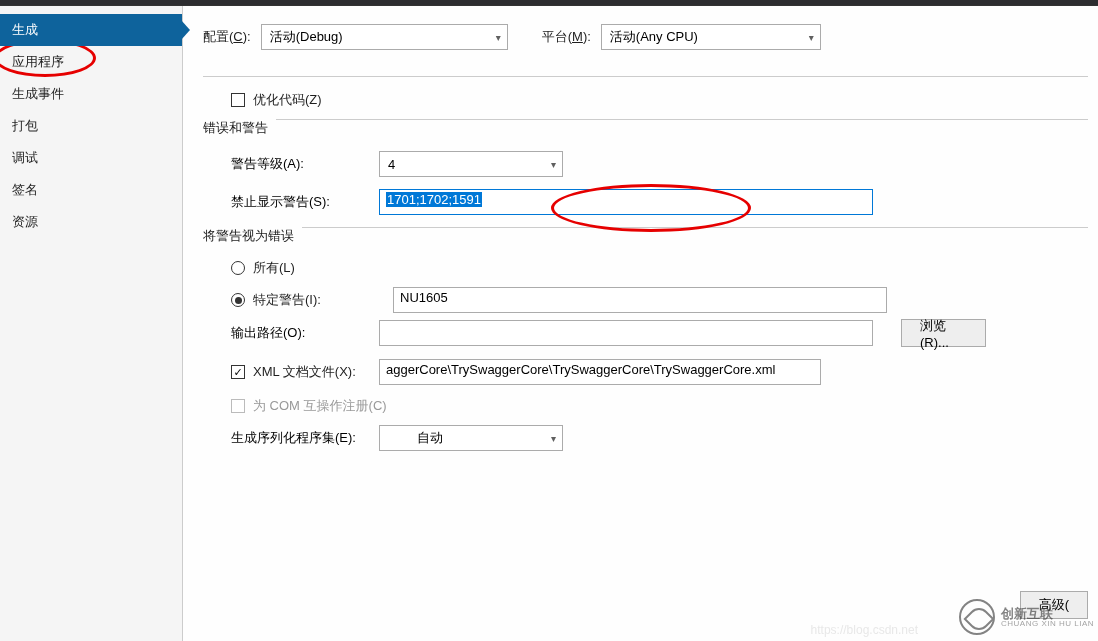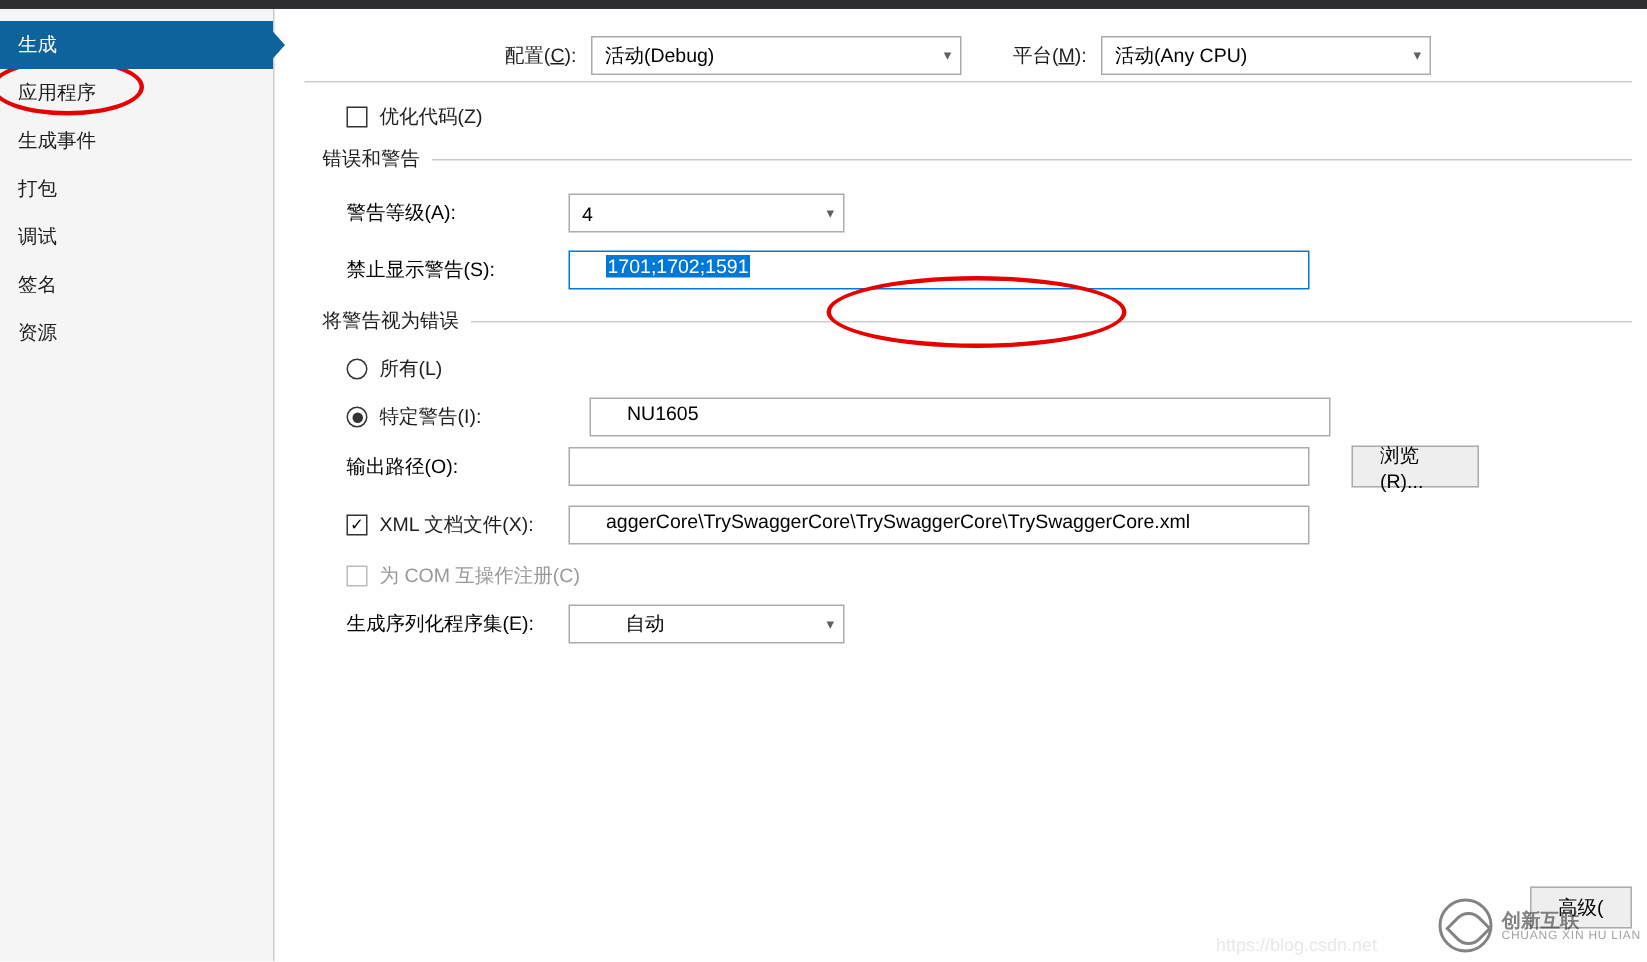--- a/index.html
+++ b/index.html
@@ -4,41 +4,41 @@
   <style>
     * { box-sizing: border-box; margin: 0; padding: 0; font-family: "Microsoft YaHei", sans-serif; font-size: 13px; }
     body { background: #fefefe; width: 1098px; height: 641px; overflow: hidden; position: relative; }
     .topbar { height: 6px; background: #2d2d30; border-bottom: 1px solid #333; }
     .container { display: flex; height: calc(100% - 6px); }
     .sidebar { width: 183px; background: #f5f5f5; border-right: 1px solid #cccccc; padding-top: 8px; position: relative; }
     .sidebar-item { padding: 7px 12px; cursor: pointer; color: #1e1e1e; }
     .sidebar-item.active { background: #0e639c; color: #ffffff; position: relative; }
     .sidebar-item.active::after { content: ""; position: absolute; right: -8px; top: 50%; transform: translateY(-50%); border-left: 9px solid #0e639c; border-top: 10px solid transparent; border-bottom: 10px solid transparent; }
     .main { flex: 1; padding: 18px 10px 10px 20px; overflow: hidden; position: relative; }
-    .top-row { display: flex; align-items: center; gap: 10px; margin-bottom: 4px; justify-content: center; }
+    .top-row { display: flex; align-items: center; gap: 10px; margin-bottom: 26px; }
     .label { color: #1e1e1e; }
     .underline { text-decoration: underline; }
     .combo { display: inline-flex; align-items: center; justify-content: space-between; border: 1px solid #ababab; background: #ffffff; padding: 3px 6px 3px 8px; height: 26px; }
     .combo .chev { color: #606060; font-size: 10px; margin-left: 6px; }
     .combo.configurations { width: 247px; }
     .combo.platforms { width: 220px; }
     .combo.warnlevel { width: 184px; }
     .combo.serialization { width: 184px; padding-left: 37px; }
     hr.divider { border: none; border-top: 1px solid #cccccc; margin: 0 0 14px 0; }
-    .section-header { display: flex; align-items: center; margin: 8px 0 14px 12px; color: #1e1e1e; }
+    .section-header { display: flex; align-items: flex-start; margin: 8px 0 14px 0; color: #1e1e1e; }
     .section-header .line { flex: 1; height: 1px; background: #cccccc; margin-left: 8px; }
     .field-row { display: flex; align-items: center; margin-bottom: 12px; padding-left: 28px; }
     .field-label { width: 148px; }
-    .textbox { border: 1px solid #ababab; background: #ffffff; height: 26px; padding: 2px 24px; }
+    .textbox { border: 1px solid #ababab; background: #ffffff; height: 26px; padding: 2px 6px; }
     .textbox.highlight { border: 1px solid #0078d7; }
     .textbox.highlight .selected-text { background: #0078d7; color: #ffffff; padding: 0 1px; }
     .textbox.suppress { width: 494px; }
     .textbox.specific { width: 494px; }
     .textbox.outpath { width: 494px; }
-    .textbox.xmlpath { width: 494px; }
+    .textbox.xmlpath { width: 442px; }
     .checkbox-row { display: flex; align-items: center; padding-left: 28px; margin-bottom: 10px; gap: 8px; }
     .checkbox { width: 14px; height: 14px; border: 1px solid #333; display: inline-flex; align-items: center; justify-content: center; background: #fff; font-size: 11px; line-height: 1; }
     .checkbox.disabled { border-color: #bbbbbb; }
     .radio-row { display: flex; align-items: center; padding-left: 28px; margin-bottom: 10px; gap: 8px; }
     .radio { width: 14px; height: 14px; border: 1px solid #333; border-radius: 50%; display: inline-flex; align-items: center; justify-content: center; background: #fff; }
     .radio .dot { width: 7px; height: 7px; border-radius: 50%; background: #333; }
     .btn { border: 1px solid #ababab; background: #eeeeee; height: 28px; padding: 0 18px; display: inline-flex; align-items: center; cursor: pointer; }
     .btn-browse { margin-left: 28px; width: 85px; justify-content: flex-start;}
     .btn-advanced { position: absolute; right: 10px; bottom: 22px; }
     .disabled-text { color: #999999; }

